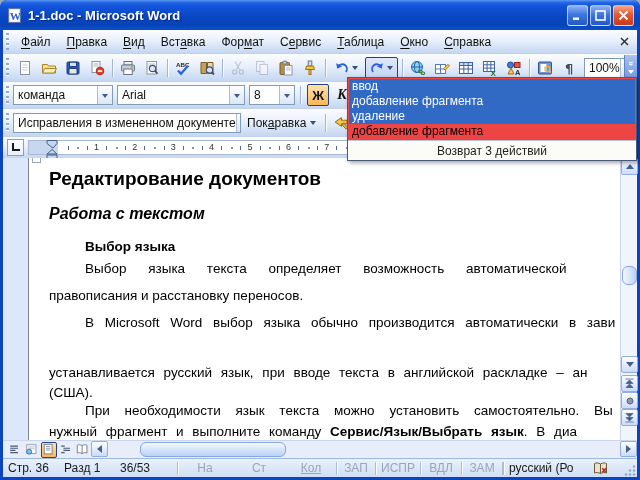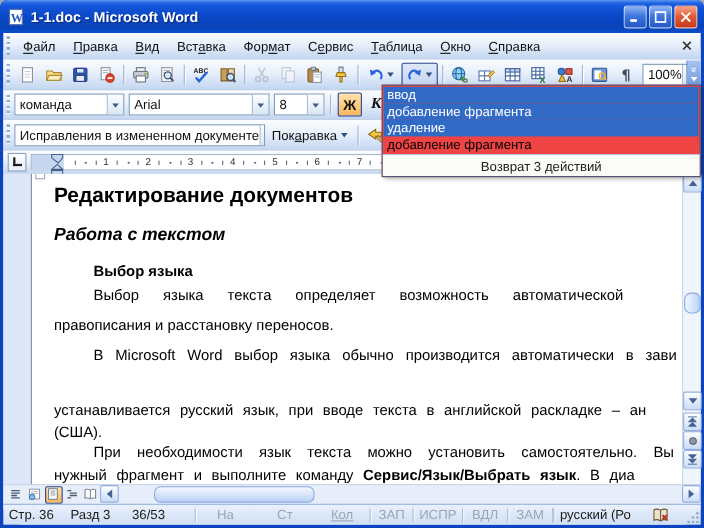--- a/index.html
+++ b/index.html
@@ -551,21 +551,21 @@
         </div>
       <div class="hthumb"></div>
       <div class="sbtn" style="top:0;left:617px;height:16px;">
           <span class="tri-right"></span>
         </div>
     </div>
 
     <div class="statusbar">
       <div id="status-fields" style="display:flex;align-items:center;height:100%;">
           <div class="sfield" style="width: 56px;">Стр. 36</div>
-          <div class="sfield" style="width: 56px;">Разд 3</div>
+          <div class="sfield" style="width: 56px;">Разд 1</div>
           <div class="sfield" style="width: 62px;">36/53</div>
           <div class="ssep"></div>
           <div class="sfield gray center" style="width: 54px;">На</div>
           <div class="sfield gray center" style="width: 54px;">Ст</div>
           <div class="sfield gray center" style="width: 50px; text-decoration: underline;">Кол</div>
           <div class="ssep"></div>
           <div class="sfield gray center" style="width: 38px;">ЗАП</div>
           <div class="ssep"></div>
           <div class="sfield gray center" style="width: 44px;">ИСПР</div>
           <div class="ssep"></div>

